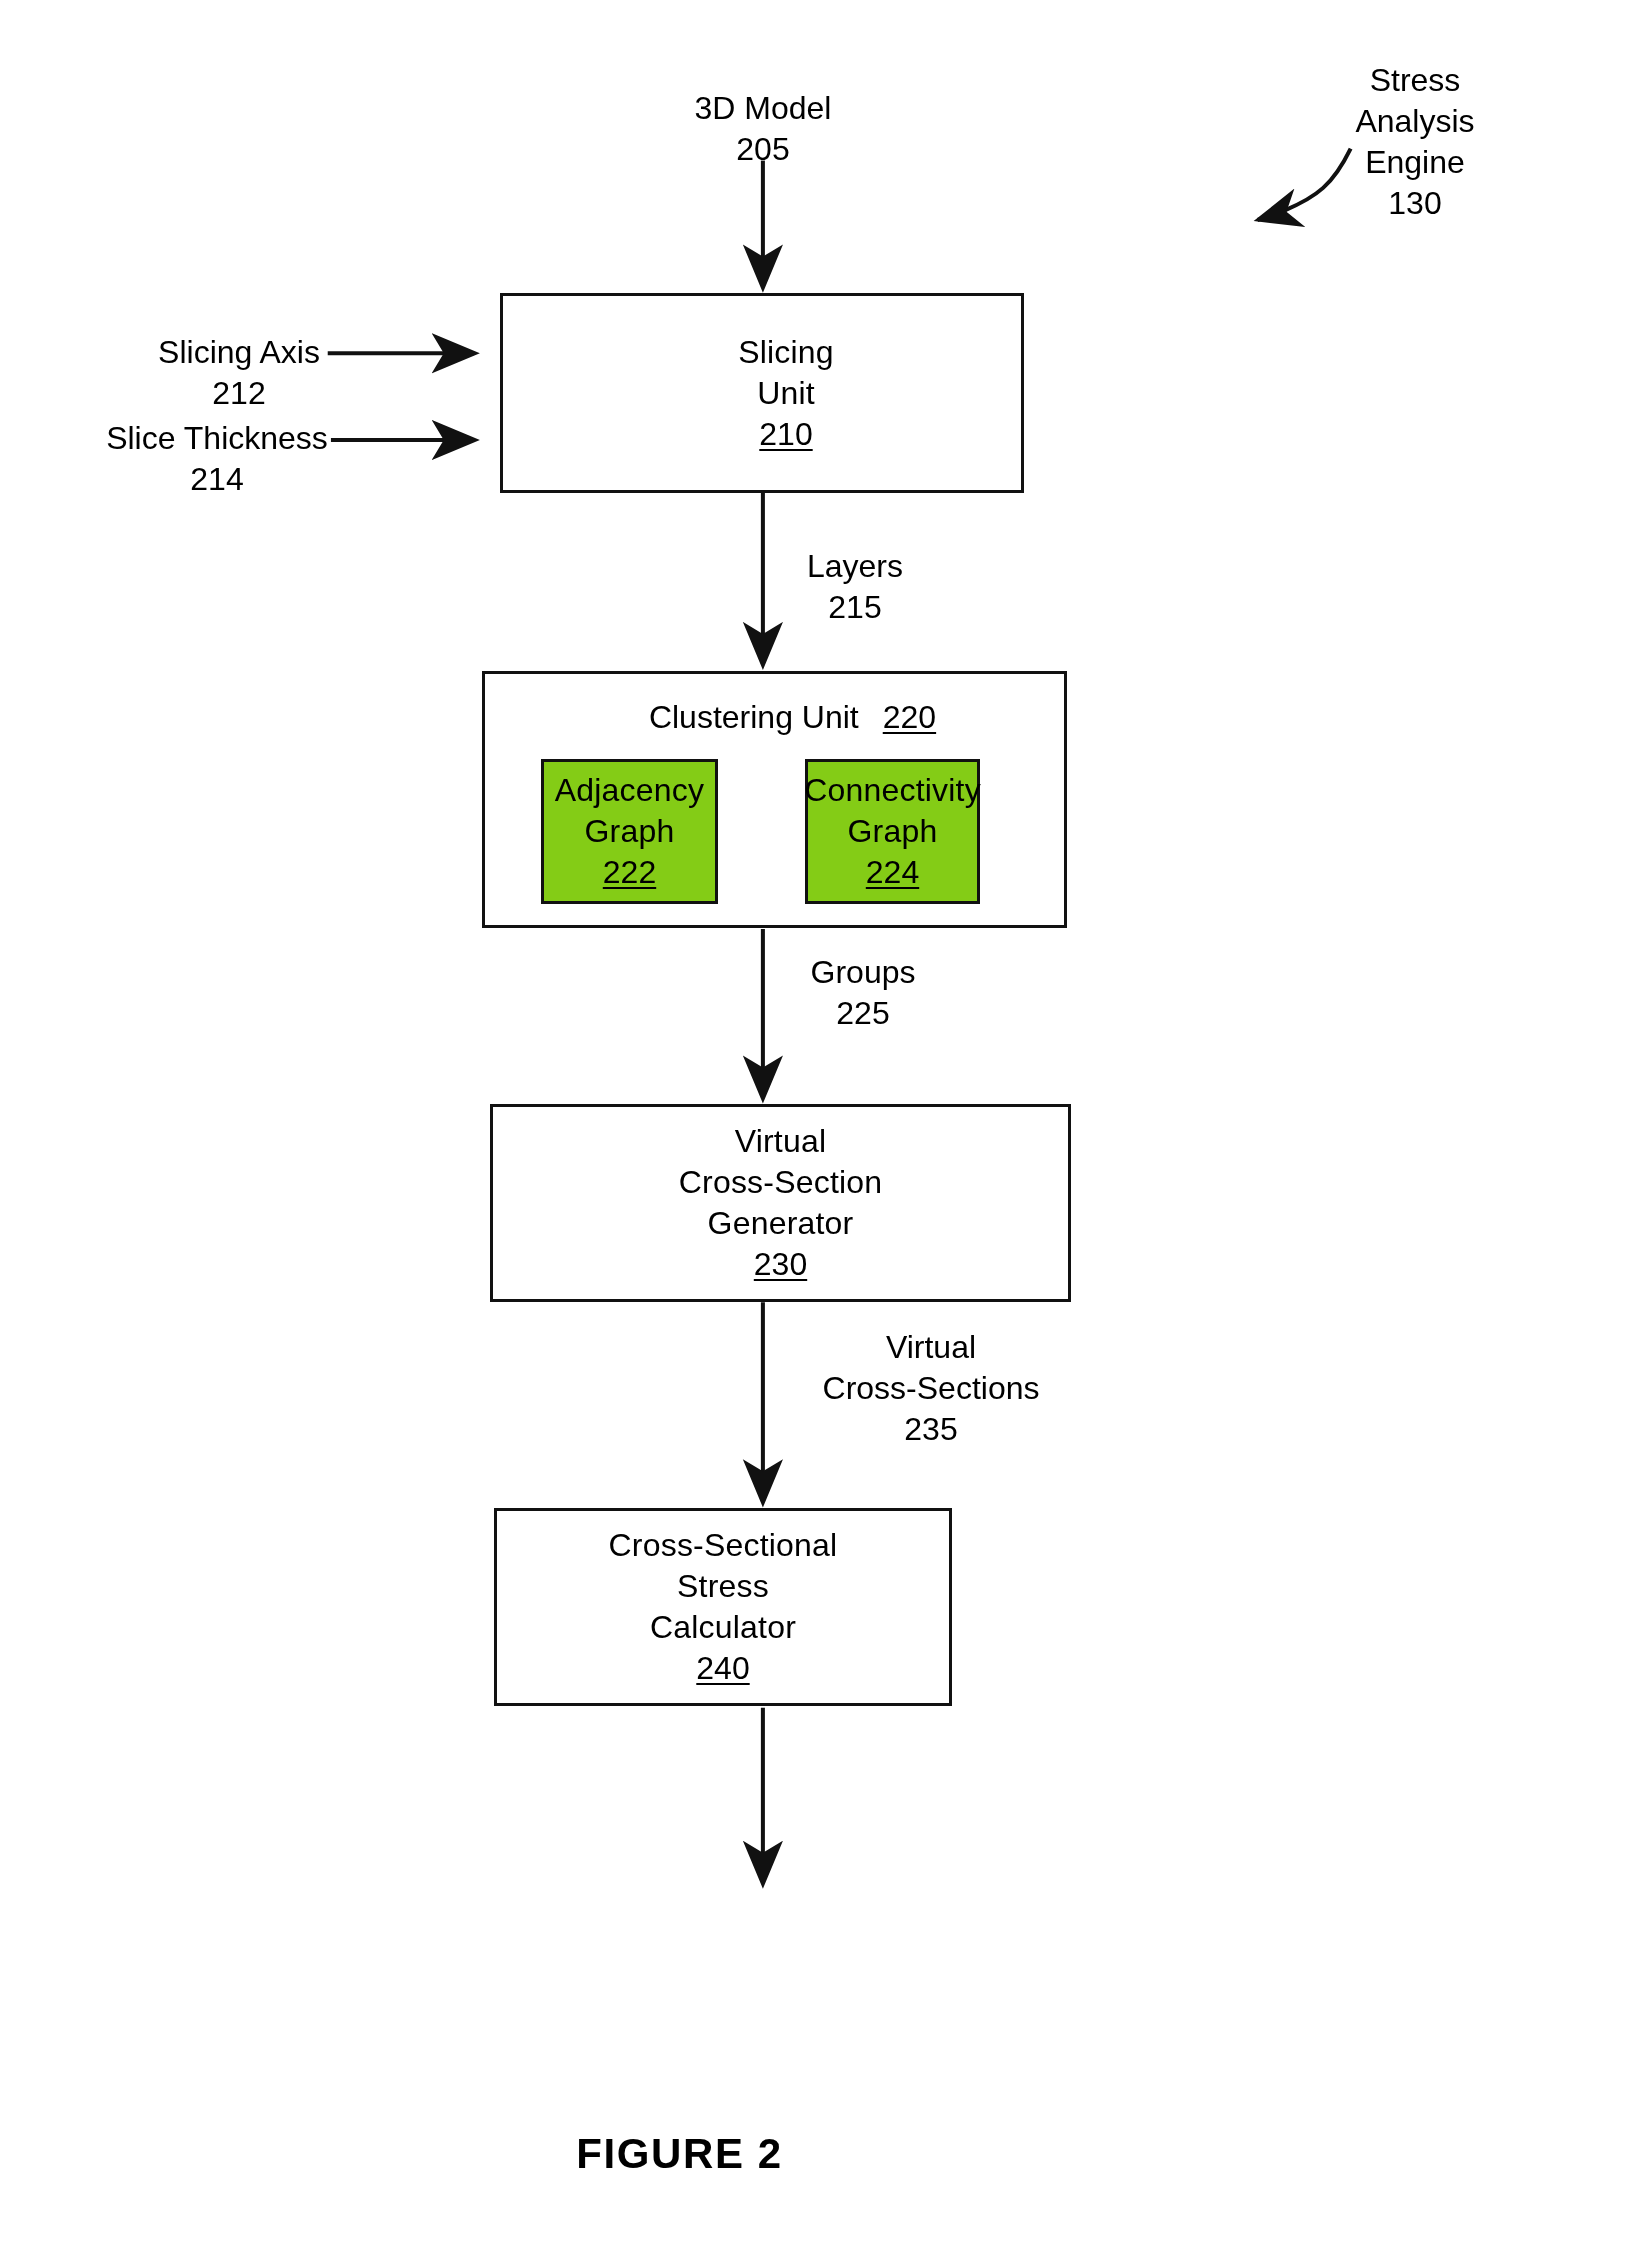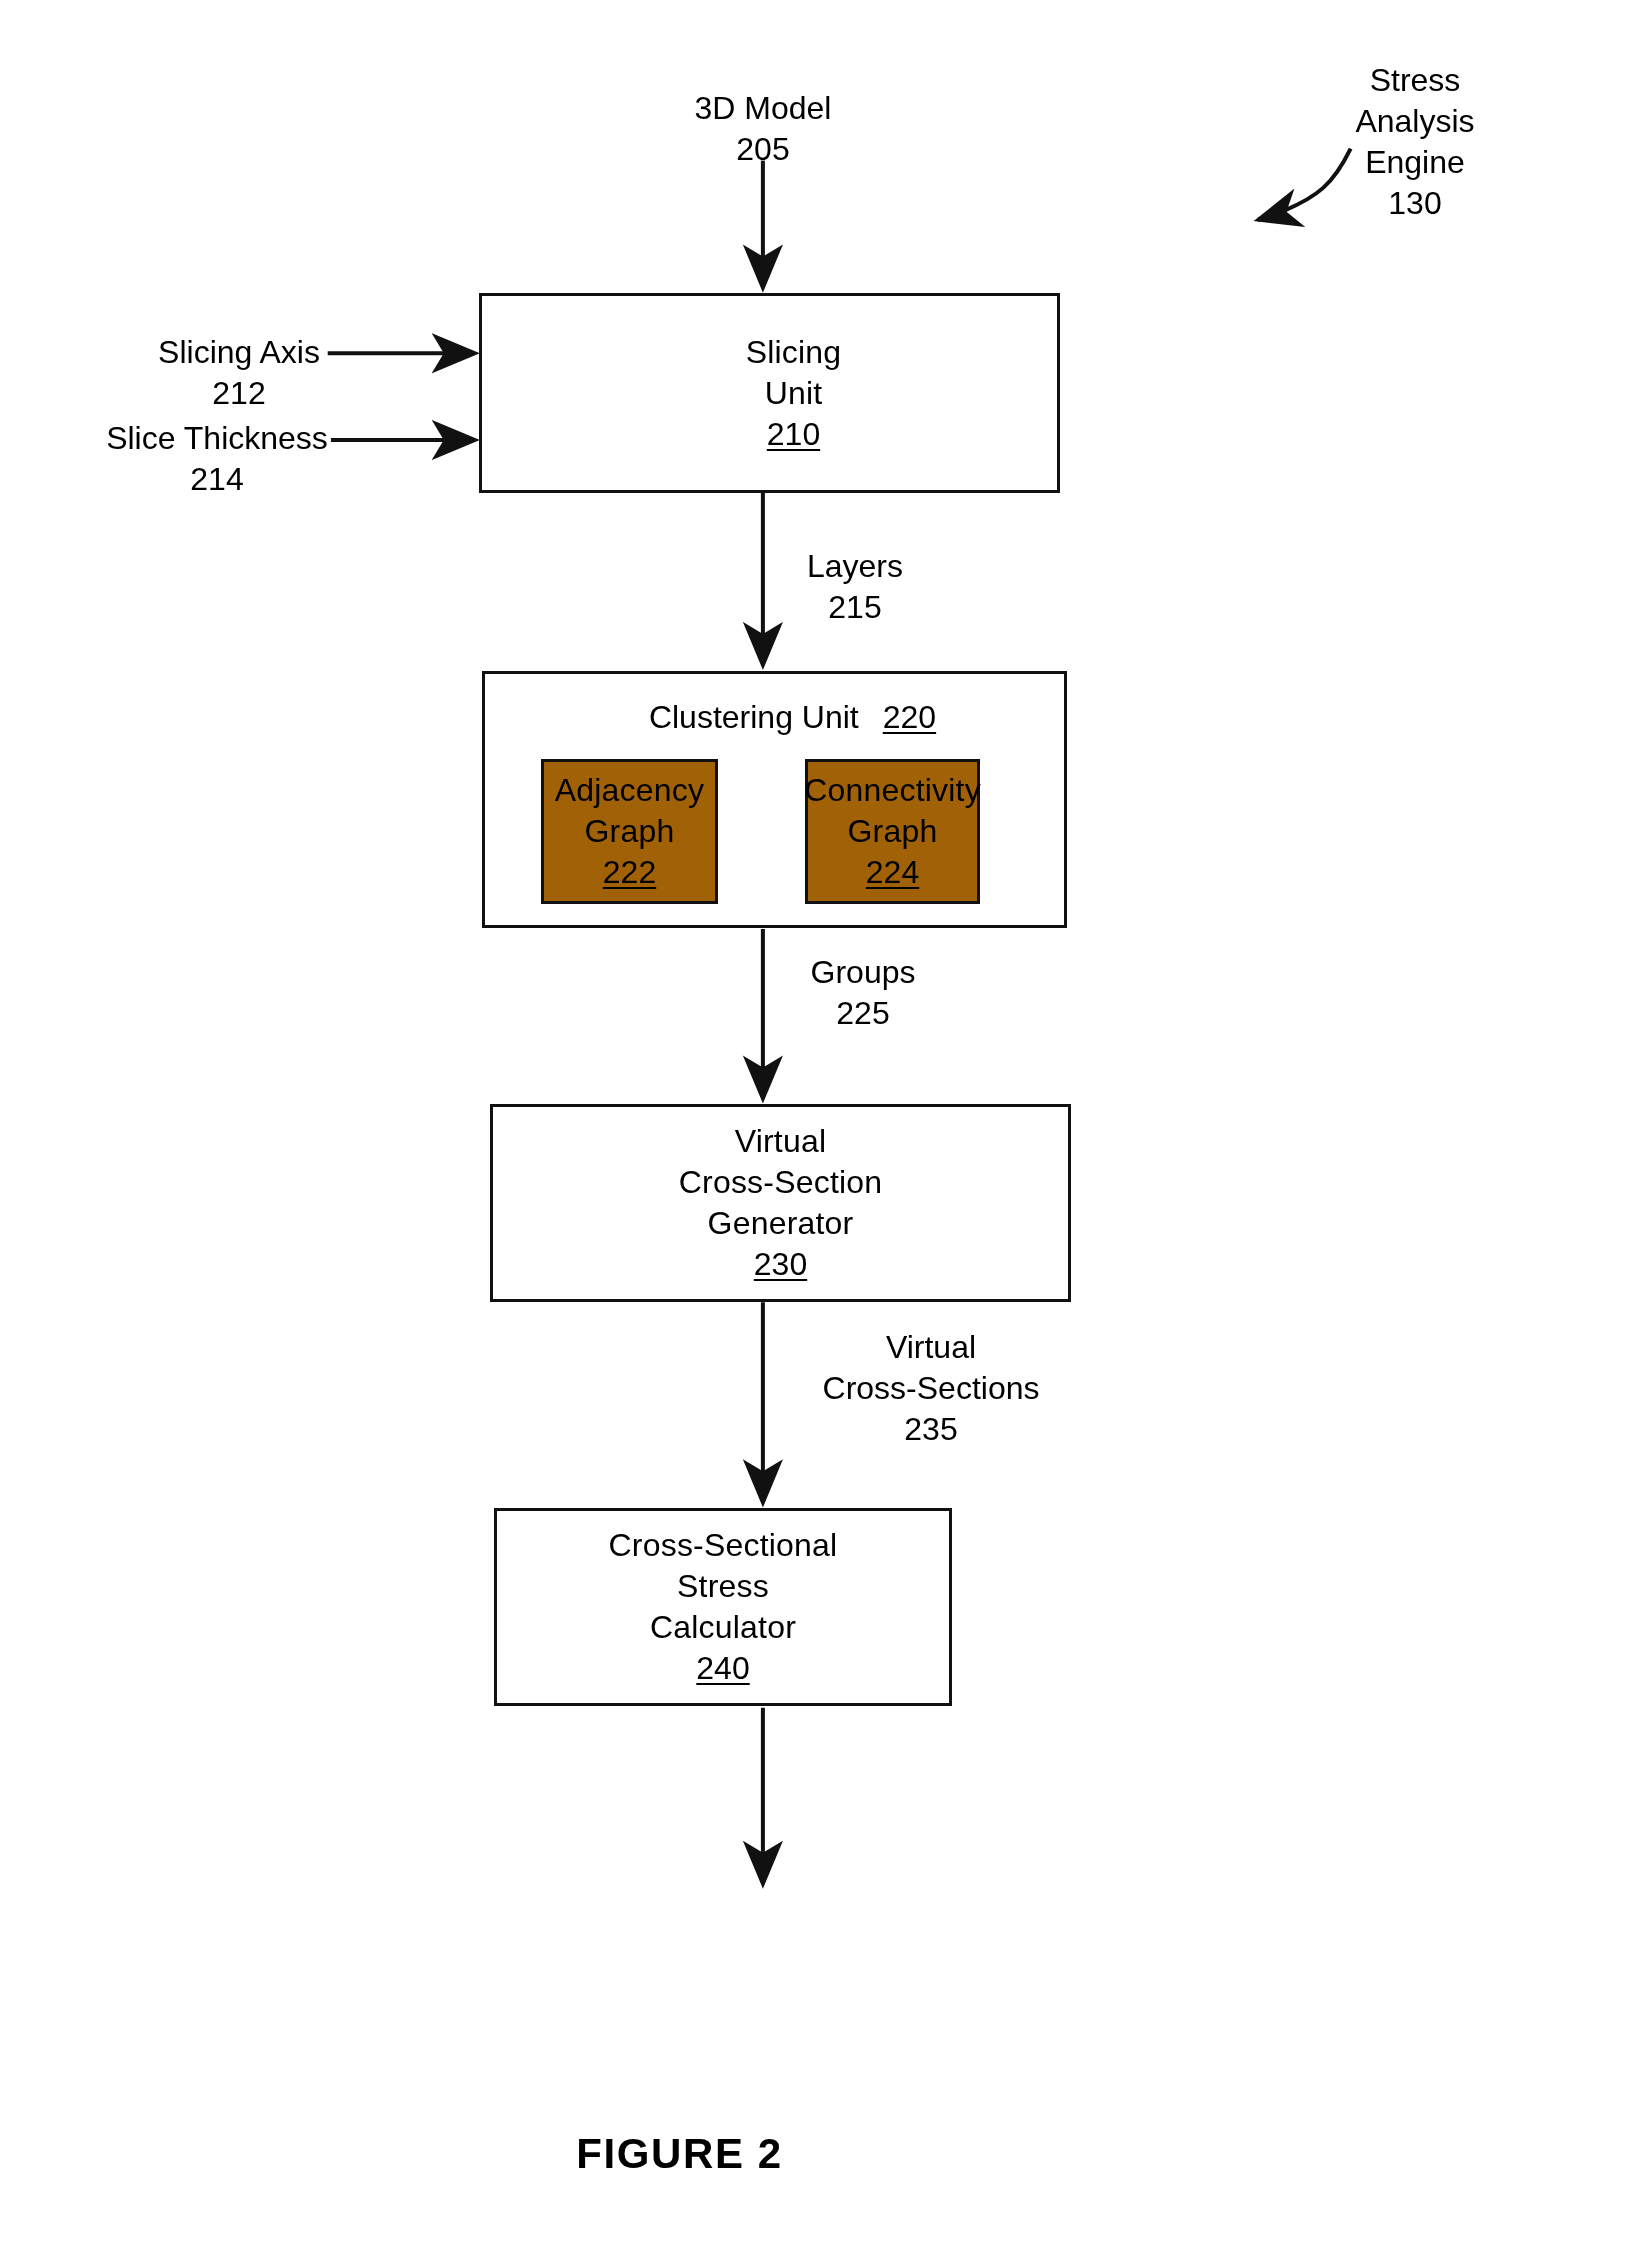--- a/index.html
+++ b/index.html
@@ -34,21 +34,21 @@
     background: #ffffff;
     box-sizing: border-box;
     display: flex;
     flex-direction: column;
     align-items: center;
     justify-content: center;
   }
   .box-inner {
     position: absolute;
     border: 3.2px solid #111111;
-    background: #a16207;
+    background: #84cc16;
     box-sizing: border-box;
     display: flex;
     flex-direction: column;
     align-items: center;
     justify-content: center;
   }
   .box-line {
     font-size: 32px;
     line-height: 41px;
     text-align: center;
@@ -142,21 +142,21 @@
   <div class="label-ctr" style="left:239px; top:332px;">
     <div>Slicing Axis</div>
     <div>212</div>
   </div>
 
   <div class="label-ctr" style="left:217px; top:418px;">
     <div>Slice Thickness</div>
     <div>214</div>
   </div>
 
-  <div class="box" style="left:479px; top:293px; width:581px; height:200px;padding-left:48px;">
+  <div class="box" style="left:500px; top:293px; width:524px; height:200px;padding-left:48px;">
     <div class="box-line">Slicing</div>
     <div class="box-line">Unit</div>
     <div class="ref-num">210</div>
   </div>
 
   <div class="label-ctr" style="left:855px; top:538px;margin-top:8px;">
     <div>Layers</div>
     <div>215</div>
   </div>
 

